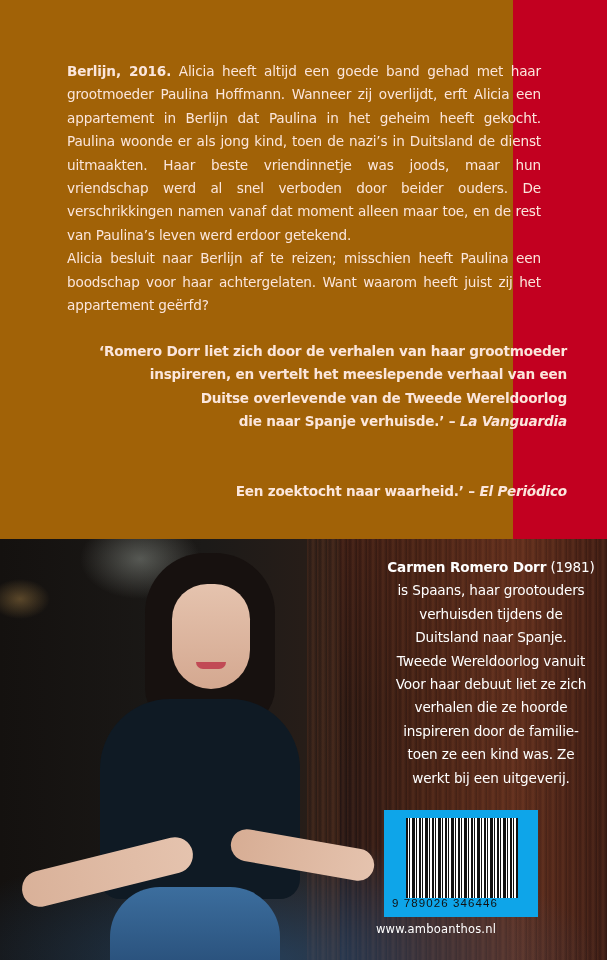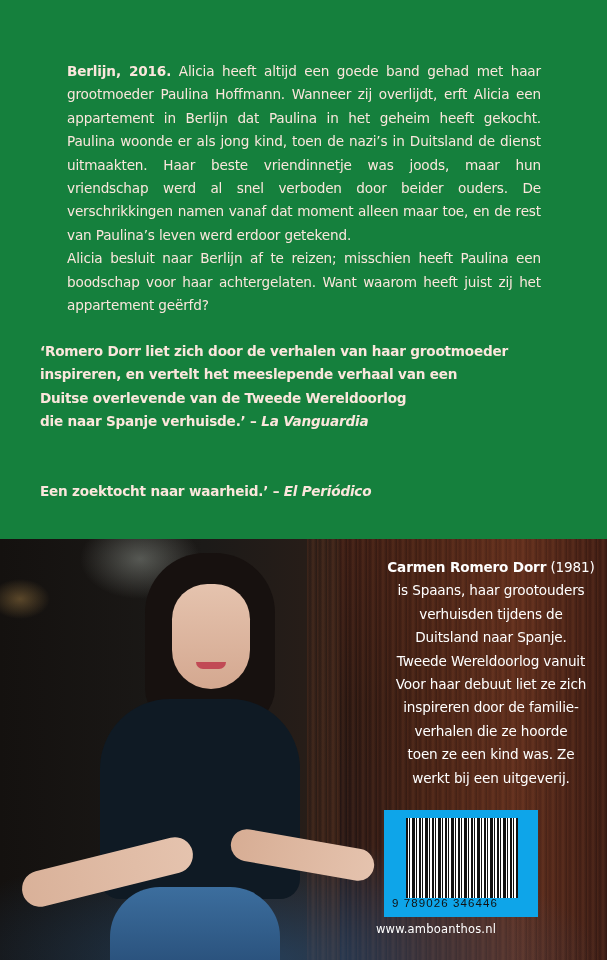--- a/index.html
+++ b/index.html
@@ -2,34 +2,34 @@
 <html><head>
   <meta charset="utf-8">
   <style>
     html, body { margin: 0; padding: 0; }
     body {
       width: 607px; height: 960px; overflow: hidden; position: relative;
       font-family: "DejaVu Sans", sans-serif;
       background: #c20020;
     }
     .red-panel {
-      position: absolute; left: 0; top: 0; width: 607px; height: 539px;
-      background: #15803d;
+      position: absolute; left: 0; top: 0; width: 513px; height: 539px;
+      background: #a16207;
     }
     .blurb {
       position: absolute; left: 67px; top: 60px; width: 474px;
       color: #fbe6dc; font-size: 13.6px; line-height: 23.4px;
       text-align: justify; letter-spacing: -0.15px;
     }
     .blurb p { margin: 0; }
     .blurb .lead { font-weight: bold; }
     .quotes {
       position: absolute; left: 40px; top: 340px; width: 527px;
       color: #fbe6dc; font-size: 13.6px; line-height: 23.4px;
-      text-align: left; font-weight: bold; letter-spacing: -0.2px;
+      text-align: right; font-weight: bold; letter-spacing: -0.2px;
     }
     .quotes p { margin: 0 0 23px 0; }
     .quotes .src { font-style: italic; }
 
     .photo-panel {
       position: absolute; left: 0; top: 539px; width: 607px; height: 421px;
       overflow: hidden;
       background:
         linear-gradient(180deg, #2a1512 0%, #0f0d0e 40%, #0a0c12 70%, #0d1a2a 100%);
     }
@@ -150,22 +150,22 @@
   <div class="arm-right"></div>
 </div>
 
 <div class="bio">
   <p><span class="name">Carmen Romero Dorr</span><span> (1981)</span></p>
   <p>is Spaans, haar grootouders</p>
   <p>verhuisden tijdens de</p>
   <p>Duitsland naar Spanje.</p>
   <p>Tweede Wereldoorlog vanuit</p>
   <p>Voor haar debuut liet ze zich</p>
+  <p>verhalen die ze hoorde</p>
   <p>inspireren door de familie-</p>
-  <p>verhalen die ze hoorde</p>
   <p>toen ze een kind was. Ze</p>
   <p>werkt bij een uitgeverij.</p>
 </div>
 
 <div class="barcode-box">
   <div class="bars"></div>
   <div class="barcode-num">9 789026 346446</div>
 </div>
 
 <div class="site">www.amboanthos.nl</div>

